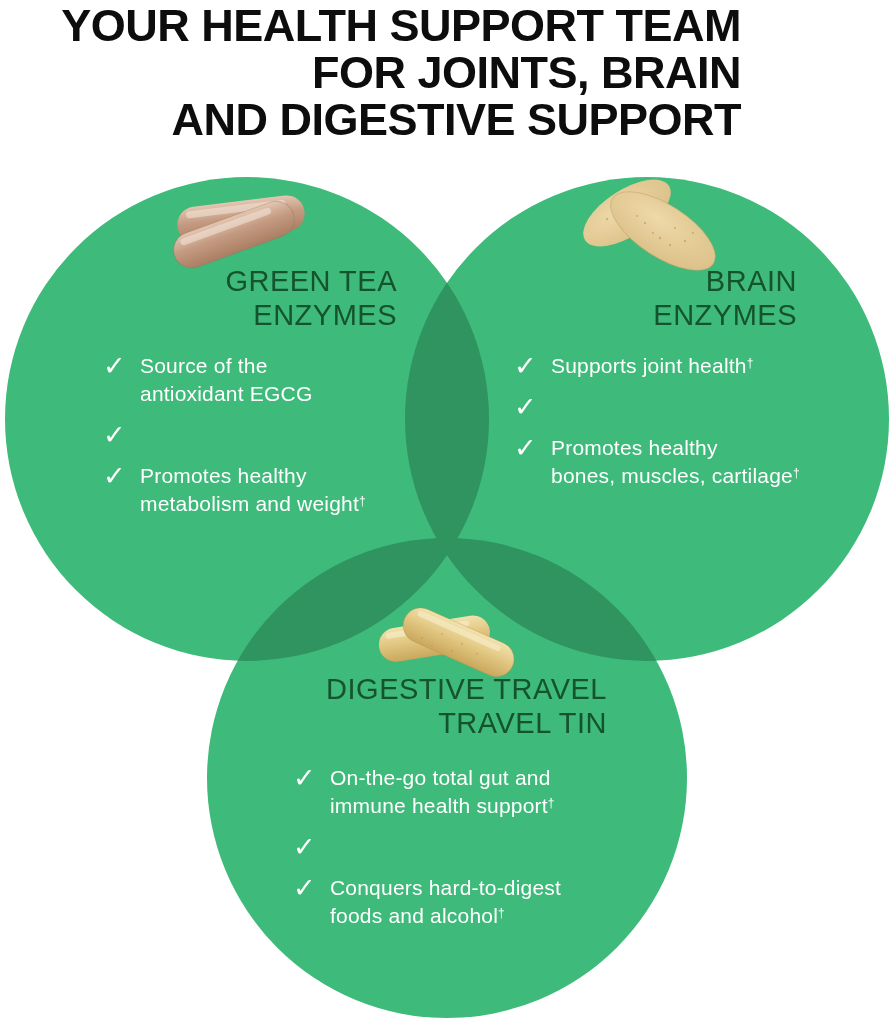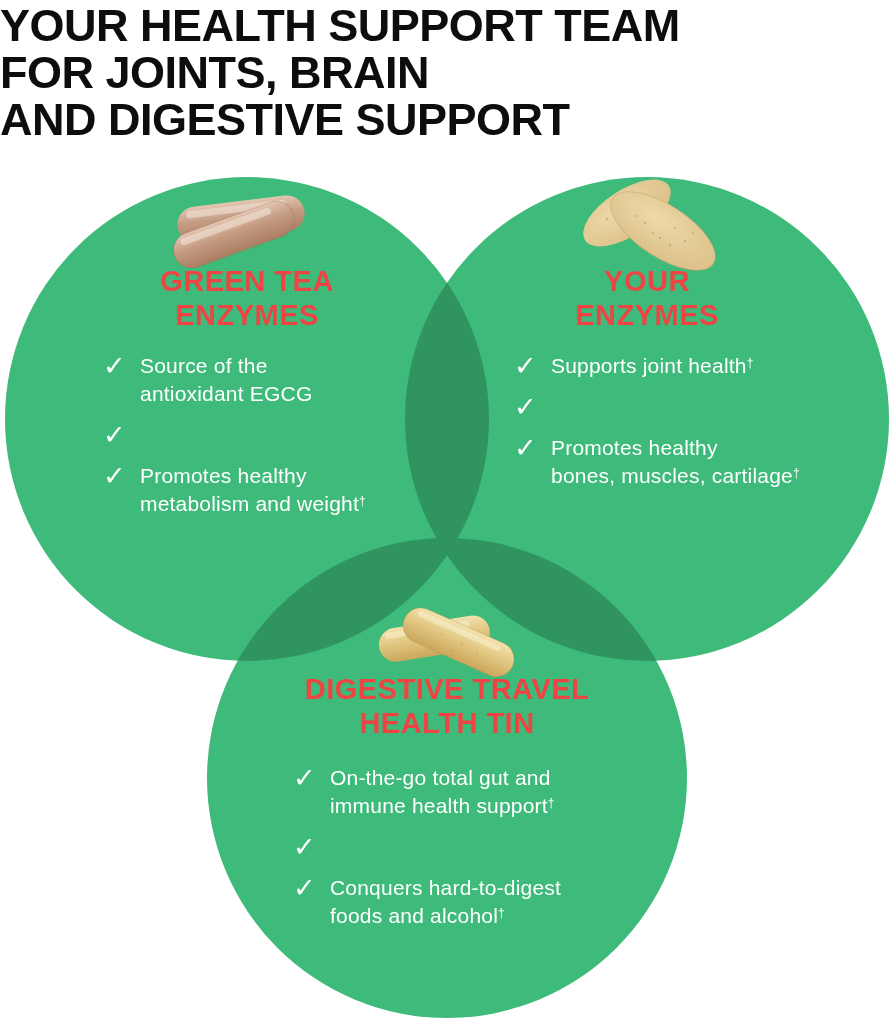--- a/index.html
+++ b/index.html
@@ -7,43 +7,43 @@
     position: relative;
     width: 893px;
     height: 1024px;
     background: #ffffff;
     overflow: hidden;
     font-family: "Liberation Sans", sans-serif;
   }
   .title {
     position: absolute;
     top: 2px; left: 0; width: 741px;
-    text-align: left;
+    text-align: right;
     font-weight: 900;
     font-size: 45px;
     line-height: 47px;
     letter-spacing: -0.5px;
     z-index: 3;
   }
   .venn {
     position: absolute;
     top: 0; left: 0;
     z-index: 1;
   }
   .section { position: absolute; z-index: 2; color: #ffffff; }
   .icon-box { position: absolute; }
   .icon-box svg { overflow: visible; }
   .heading {
     position: absolute;
-    text-align: center;
-    font-weight: 700;
+    text-align: right;
+    font-weight: 400;
     font-size: 29px;
     line-height: 34px;
     letter-spacing: 0.5px;
-    color: #ef4444;
+    color: #14532d;
   }
   .bullets { position: absolute; }
   .bullet {
     display: flex;
     align-items: flex-start;
     gap: 11px;
     margin-bottom: 13px;
     color: #ffffff;
   }
   .check {
@@ -160,21 +160,21 @@
             <circle cx="100" cy="45" r="1.1"></circle>
             <circle cx="95" cy="62" r="1.2"></circle>
           <circle cx="78" cy="50" r="1.1"></circle>
             <circle cx="110" cy="58" r="1.2"></circle>
             <circle cx="62" cy="33" r="1.1"></circle>
             <circle cx="118" cy="50" r="1.1"></circle>
         </g>
       </svg>
     </div>
     <div class="heading" style="left:497px; top:264px; width:300px;">
-      <div>YOUR</div>
+      <div>BRAIN</div>
       <div>ENZYMES</div>
     </div>
     <div class="bullets" style="left:514px; top:352px; width:330px;">
         <div class="bullet">
           <span class="check">✓</span>
           <span class="bullet-text">Supports joint health<sup>†</sup></span>
         </div>
         <div class="bullet">
           <span class="check">✓</span>
         </div>
@@ -208,21 +208,21 @@
             <circle cx="70" cy="38" r="1.1"></circle>
             <circle cx="90" cy="48" r="1.2"></circle>
             <circle cx="105" cy="58" r="1.1"></circle>
           <circle cx="80" cy="55" r="1.1"></circle>
             <circle cx="60" cy="50" r="1.0"></circle>
         </g>
       </svg>
     </div>
     <div class="heading" style="left:287px; top:672px; width:320px;">
       <div>DIGESTIVE TRAVEL</div>
-      <div>HEALTH TIN</div>
+      <div>TRAVEL TIN</div>
     </div>
     <div class="bullets" style="left:293px; top:764px; width:340px;">
         <div class="bullet">
           <span class="check">✓</span>
           <span class="bullet-text">On-the-go total gut and<br>immune health support<sup>†</sup></span>
         </div>
         <div class="bullet">
           <span class="check">✓</span>
         </div>
         <div class="bullet">

